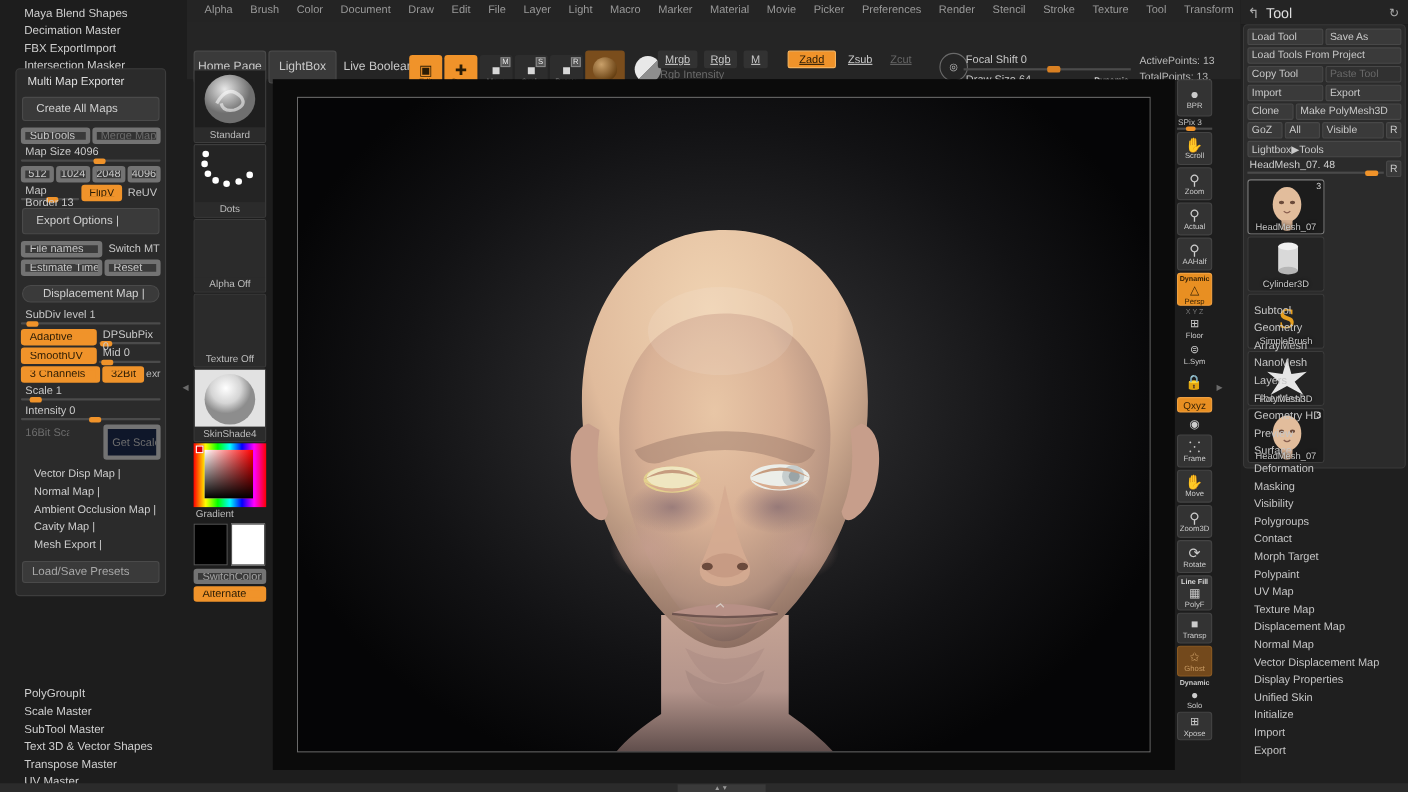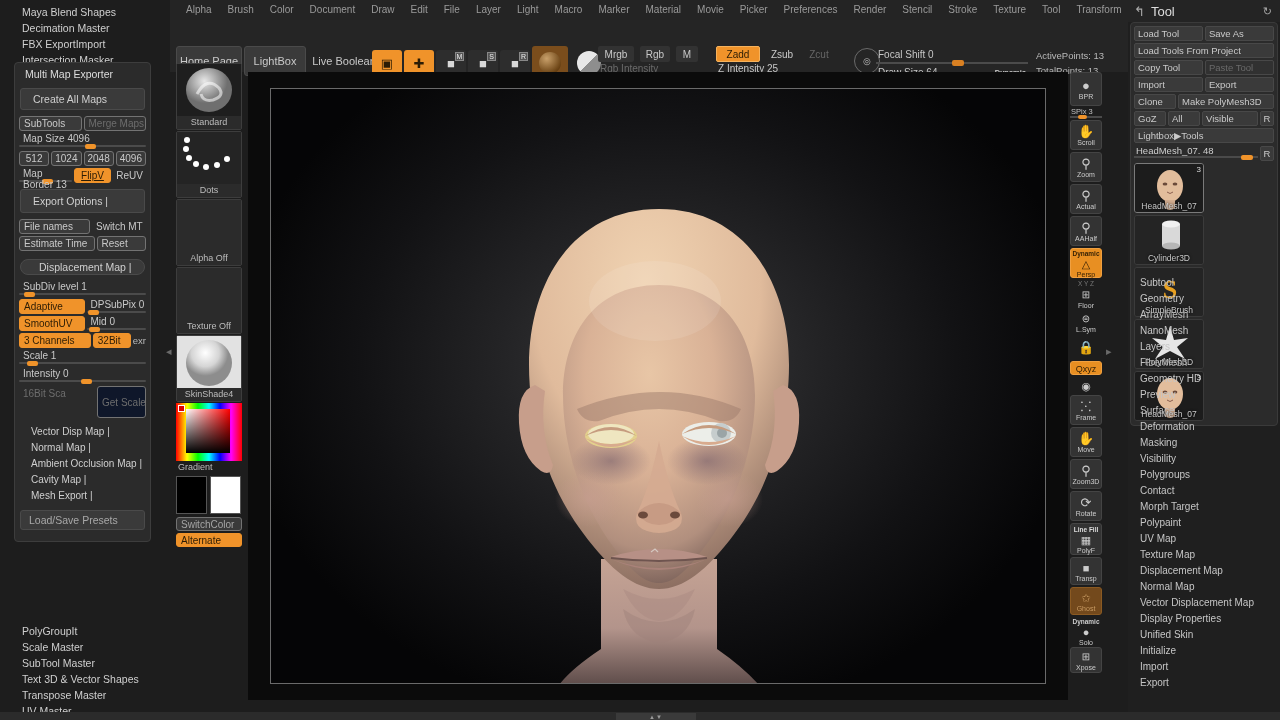--- a/index.html
+++ b/index.html
@@ -8,21 +8,21 @@
     background: #1d1d1d;
     font-family: "Liberation Sans", sans-serif;
     overflow: hidden;
     color: #c8c8c8;
   }
   #app { position: relative; width: 1280px; height: 720px; }
 
   
   .zb {
     background: #3a3a3a;
-    border: 1px solid #737373;
+    border: 4px solid #737373;
     border-radius: 3px;
     color: #c9c9c9;
     font-size: 10px;
     display: flex; align-items: center; justify-content: center;
     white-space: nowrap; overflow: hidden;
     cursor: default;
   }
   .zb.lit { background: #f0932a; border-color: #f0932a; color: #2b1c05; }
   .zb.dim { color: #6d6d6d; background: #323232; }
   .zb.left { justify-content: flex-start; padding-left: 4px; }
@@ -112,21 +112,21 @@
   }
   .mini-sq {
     position: absolute; right: 2px; top: 2px;
     width: 9px; height: 9px; background: #555; border: 1px solid #888;
     font-size: 7px; line-height: 8px; text-align: center; color: #eee;
   }
   .tb-small {
     position: absolute; height: 18px; top: 30px;
     font-size: 10px; color: #c9c9c9;
     display: flex; align-items: center; justify-content: center;
-    background: #323232; border-radius: 2px;
+    background: #323232; border-radius: 2px; text-decoration: underline;
   }
   .tb-small.lit { background: #f0932a; color: #2b1c05; border: 1px solid #f6b25c; }
   .tb-small.dimtxt { color: #666; background: transparent; }
   .hslider { position: absolute; height: 14px; }
   .hslider .lab { position: absolute; left: 2px; top: -1px; font-size: 10px; color: #c7c7c7; }
   .hslider .lab.dim { color: #6a6a6a; }
   .hslider .trk { position: absolute; left: 0; right: 0; bottom: 0; height: 2px; background: #4b4b4b; }
   .hslider .knb { position: absolute; bottom: -2px; width: 12px; height: 6px; background: #d98022; border-radius: 2px; }
   .sd-icon {
     position: absolute; width: 26px; height: 26px; top: 30px;
@@ -429,25 +429,20 @@
     <div class="tb-small" style="left:470px;width:30px;top:26px;height:16px;">Rgb</div>
     <div class="tb-small" style="left:506px;width:22px;top:26px;height:16px;">M</div>
     <div class="tb-small lit" style="left:546px;width:44px;top:26px;height:16px;">Zadd</div>
     <div class="tb-small" style="left:594px;width:36px;top:26px;height:16px;background:transparent;">Zsub</div>
     <div class="tb-small dimtxt" style="left:634px;width:30px;top:26px;height:16px;">Zcut</div>
 
     <div class="hslider" style="left:428px;top:44px;width:152px;">
       <span class="lab dim">Rgb Intensity</span>
       <div class="trk"></div>
       <div class="knb" style="left:92%"></div>
-    </div>
-    <div class="hslider" style="left:546px;top:44px;width:264px;">
-      <span class="lab">Z Intensity 25</span>
-      <div class="trk"></div>
-      <div class="knb" style="left:12%"></div>
     </div>
 
     <div class="sd-icon" style="left:684px;top:28px;">
       <span>◎</span>
     </div>
     <div class="hslider" style="left:706px;top:30px;width:152px;">
       <span class="lab">Focal Shift 0</span>
       <div class="trk"></div>
       <div class="knb" style="left:50%"></div>
     </div>

